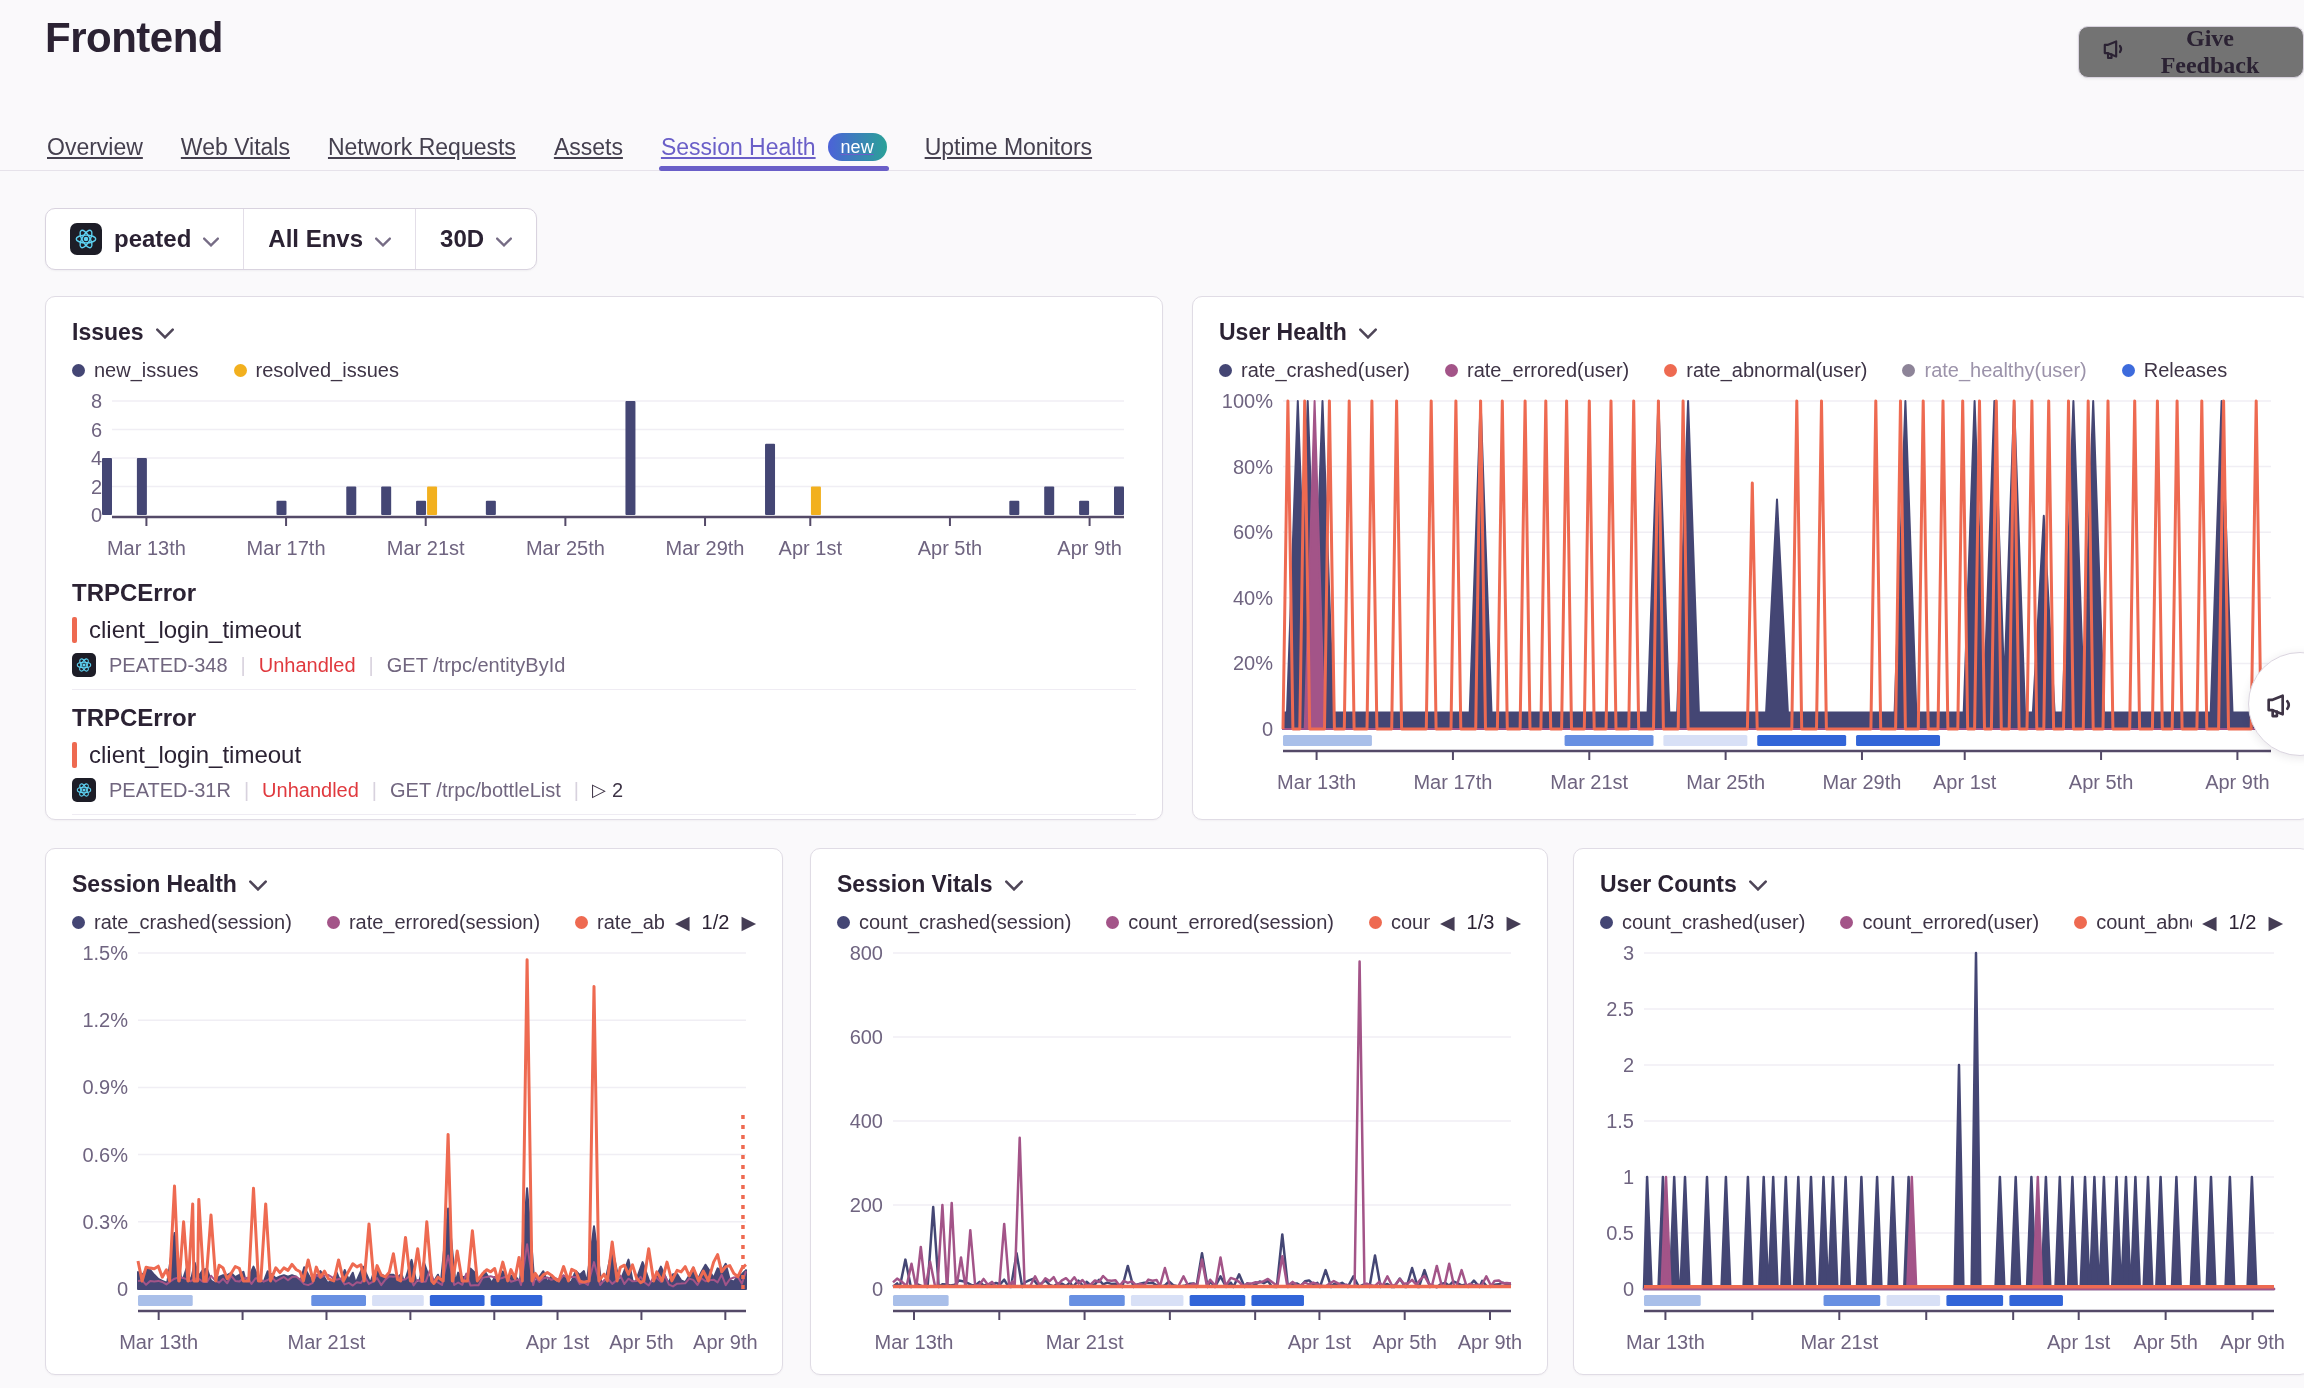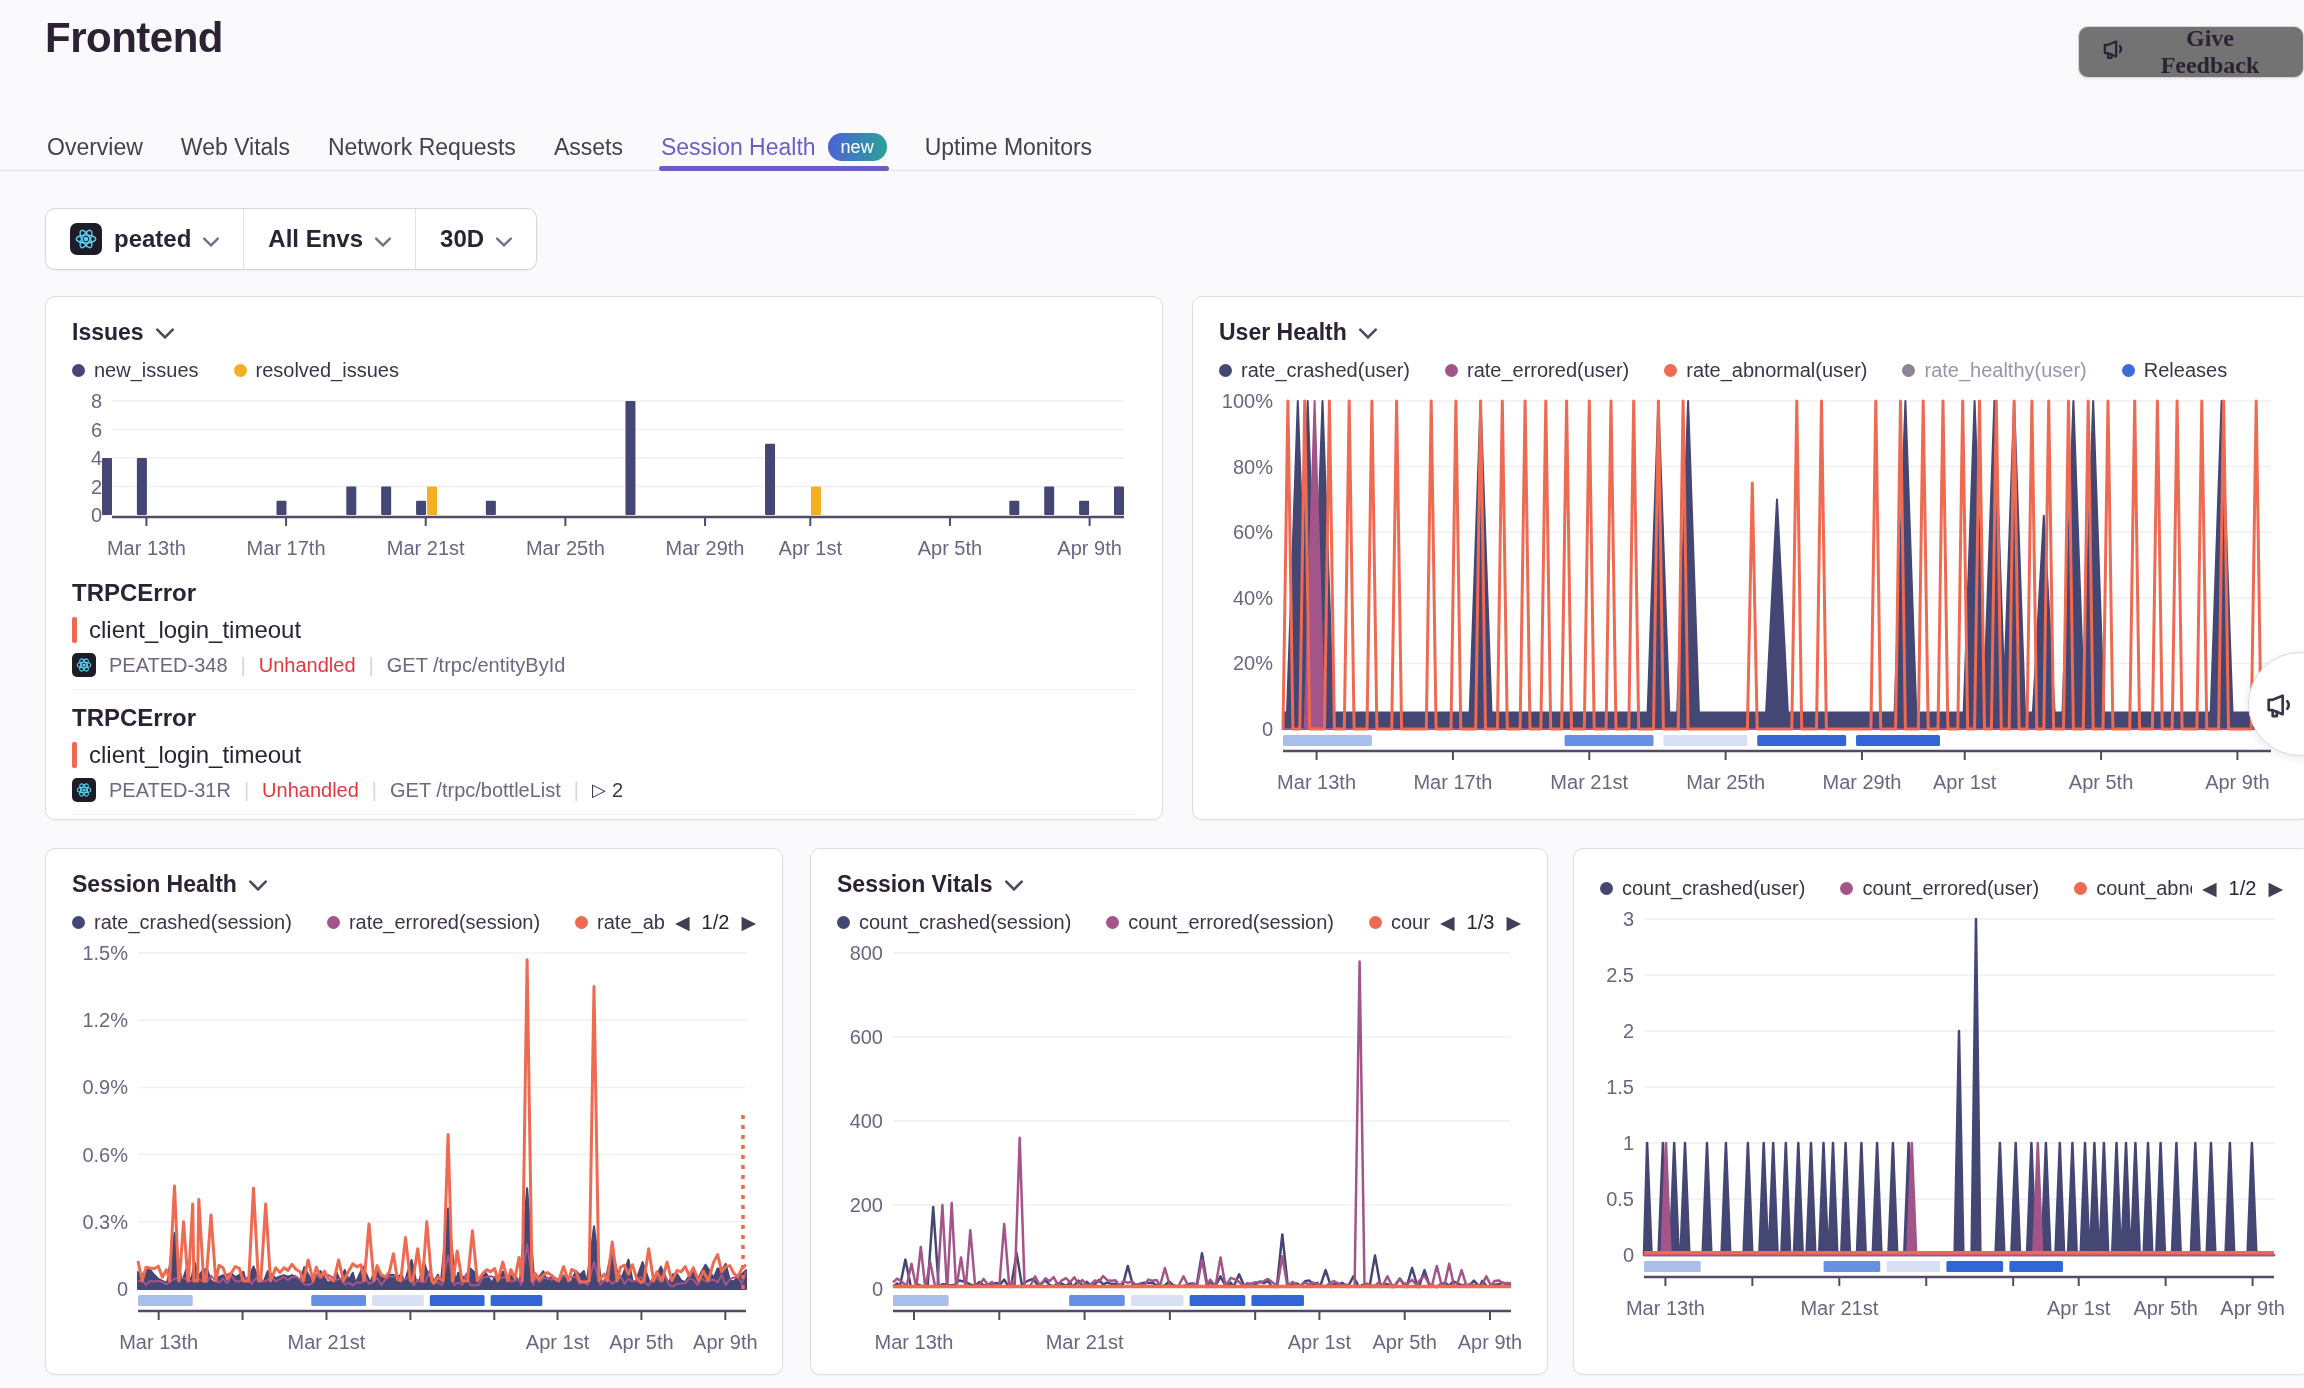--- a/index.html
+++ b/index.html
@@ -14,21 +14,21 @@
   h1{position:absolute;left:45px;top:14px;margin:0;font-size:42px;font-weight:700;color:#2B2233;letter-spacing:-0.5px;}
   .feedback-btn{
     position:absolute;left:2078px;top:26px;height:52px;padding:0 22px;
     display:flex;align-items:center;gap:12px;
     background:#737373;border:1px solid #D9D3DF;border-radius:10px;
     box-shadow:0 1px 3px rgba(43,34,51,.08);
     font-family:Liberation Serif, serif;font-size:24px;font-weight:700;color:#2B2233;cursor:pointer;
   }
   
   .tabs{position:absolute;left:0;top:110px;width:2304px;height:61px;border-bottom:1px solid #E6E2EA;padding-left:45px;box-sizing:border-box;display:flex;gap:34px;}
-  .tab{position:relative;display:inline-flex;align-items:center;gap:12px;font-size:23px;color:#45404F;padding:14px 2px 0 2px;cursor:pointer;height:46px;}
+  .tab{position:relative;display:inline-flex;align-items:center;gap:12px;font-size:23px;color:#45404F;padding:14px 2px 0 2px;cursor:pointer;height:46px;text-decoration:underline;}
   .tab.active{color:#6A5FC8;font-weight:500;}
   .tab.active:after{content:"";position:absolute;left:0;right:0;bottom:-1px;height:5px;border-radius:3px;background:#6A5FC8;}
   .badge-new{display:inline-flex;align-items:center;justify-content:center;height:28px;padding:0 13px;border-radius:15px;
     background:linear-gradient(90deg,#4C62D8,#2AA198);color:#fff;font-size:18px;font-weight:500;}
   
   .filterbar{position:absolute;left:45px;top:208px;height:60px;display:flex;align-items:stretch;
     background:#fff;border:1px solid #D9D3DF;border-radius:10px;box-shadow:0 1px 2px rgba(43,34,51,.05);}
   .f-item{display:flex;align-items:center;gap:12px;padding:0 24px;background:none;border:none;
     font-family:inherit;font-size:24px;font-weight:700;color:#2B2233;cursor:pointer;}
   .f-div{width:1px;background:#E3DEE8;}
@@ -421,20 +421,26 @@
         <line x1="482.41999999999996" y1="366" x2="482.41999999999996" y2="375" stroke="#544A68" stroke-width="2"></line>
         <text class="ax" x="482.41999999999996" y="404" text-anchor="middle">Apr 1st</text>
         <line x1="567.704" y1="366" x2="567.704" y2="375" stroke="#544A68" stroke-width="2"></line>
         <text class="ax" x="567.704" y="404" text-anchor="middle">Apr 5th</text>
         <line x1="652.9879999999999" y1="366" x2="652.9879999999999" y2="375" stroke="#544A68" stroke-width="2"></line>
         <text class="ax" x="652.9879999999999" y="404" text-anchor="middle">Apr 9th</text>
       </svg>
   </section>
 
   <section class="panel" style="left:1573px;top:848px;width:737px;height:527px;">
+    <div class="p-head">
+      <h2>User Counts</h2>
+      <span class="chev"><svg width="18" height="11" viewBox="0 0 14 8" fill="none" stroke="currentColor" stroke-width="2" stroke-linecap="round">
+            <path d="M1 1l6 6 6-6"></path>
+          </svg></span>
+    </div>
     <div class="legend">
         <span class="leg-item">
           <span class="leg-dot" style="background:#444674"></span>
           <span class="leg-label">count_crashed(user)</span>
         </span>
         <span class="leg-item">
           <span class="leg-dot" style="background:#A35488"></span>
           <span class="leg-label">count_errored(user)</span>
         </span>
         <span class="leg-item">

